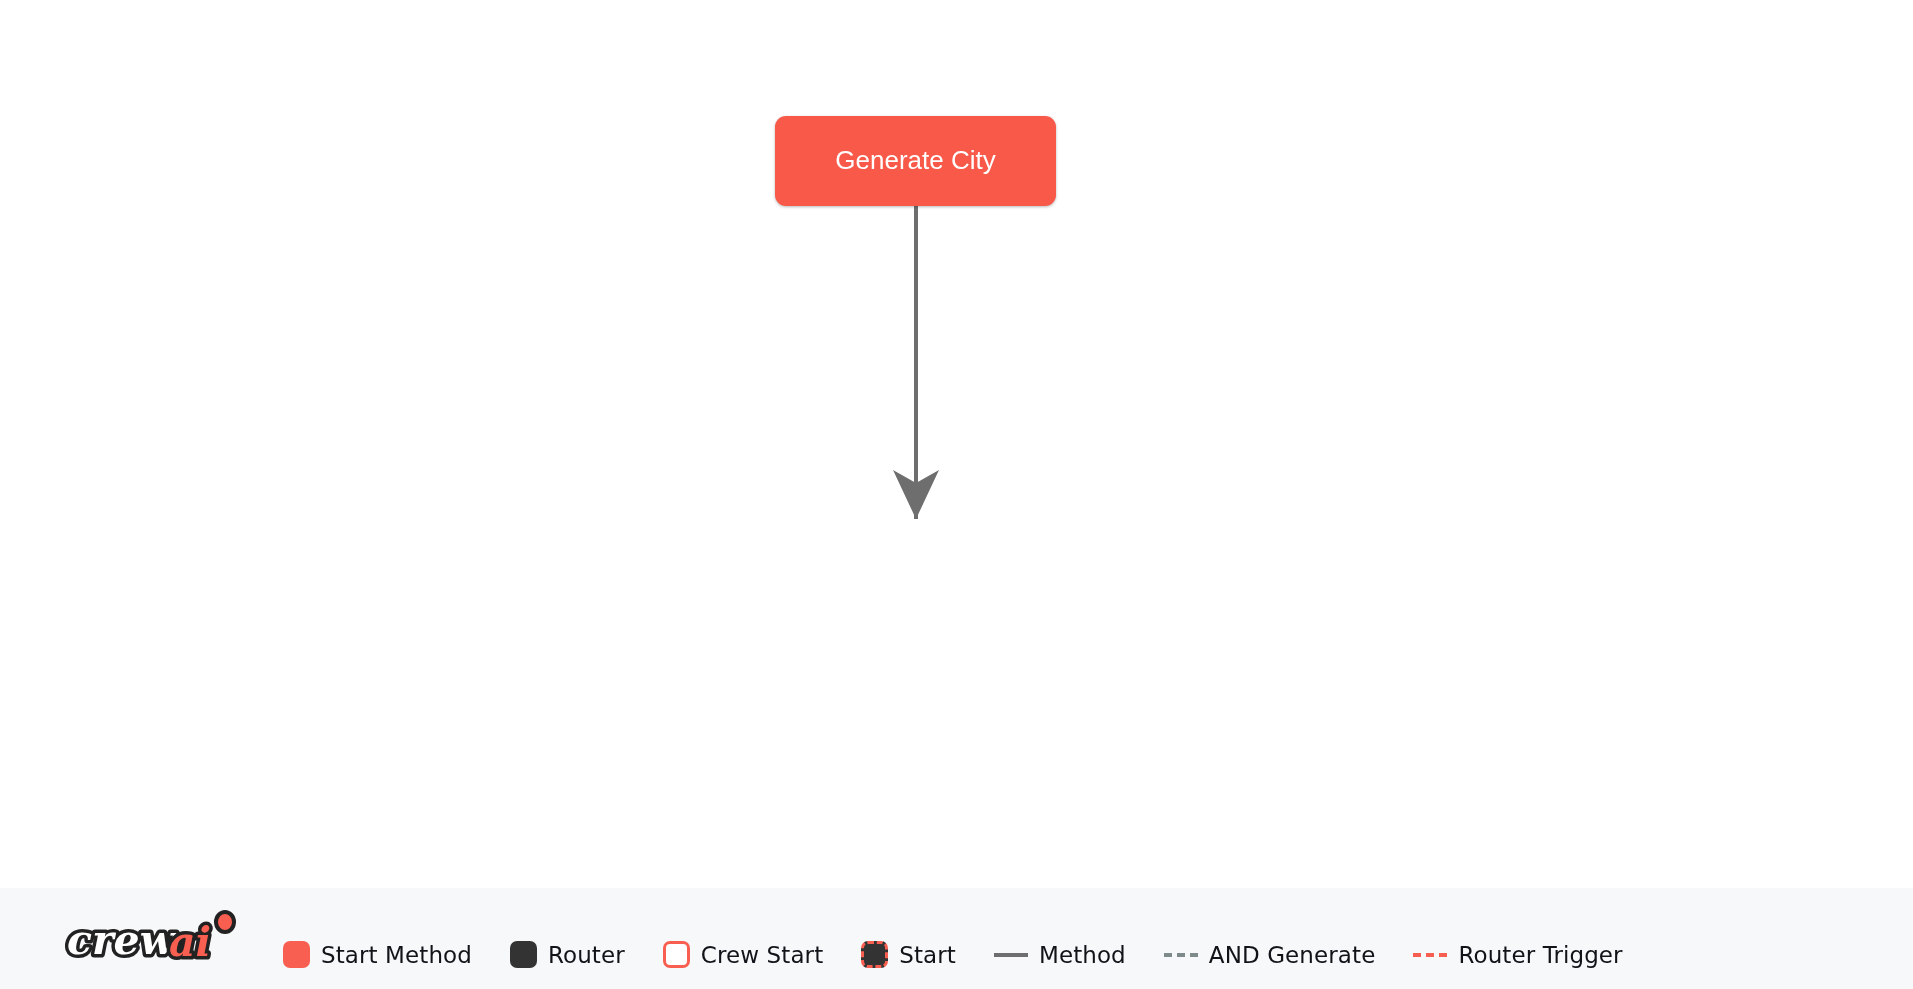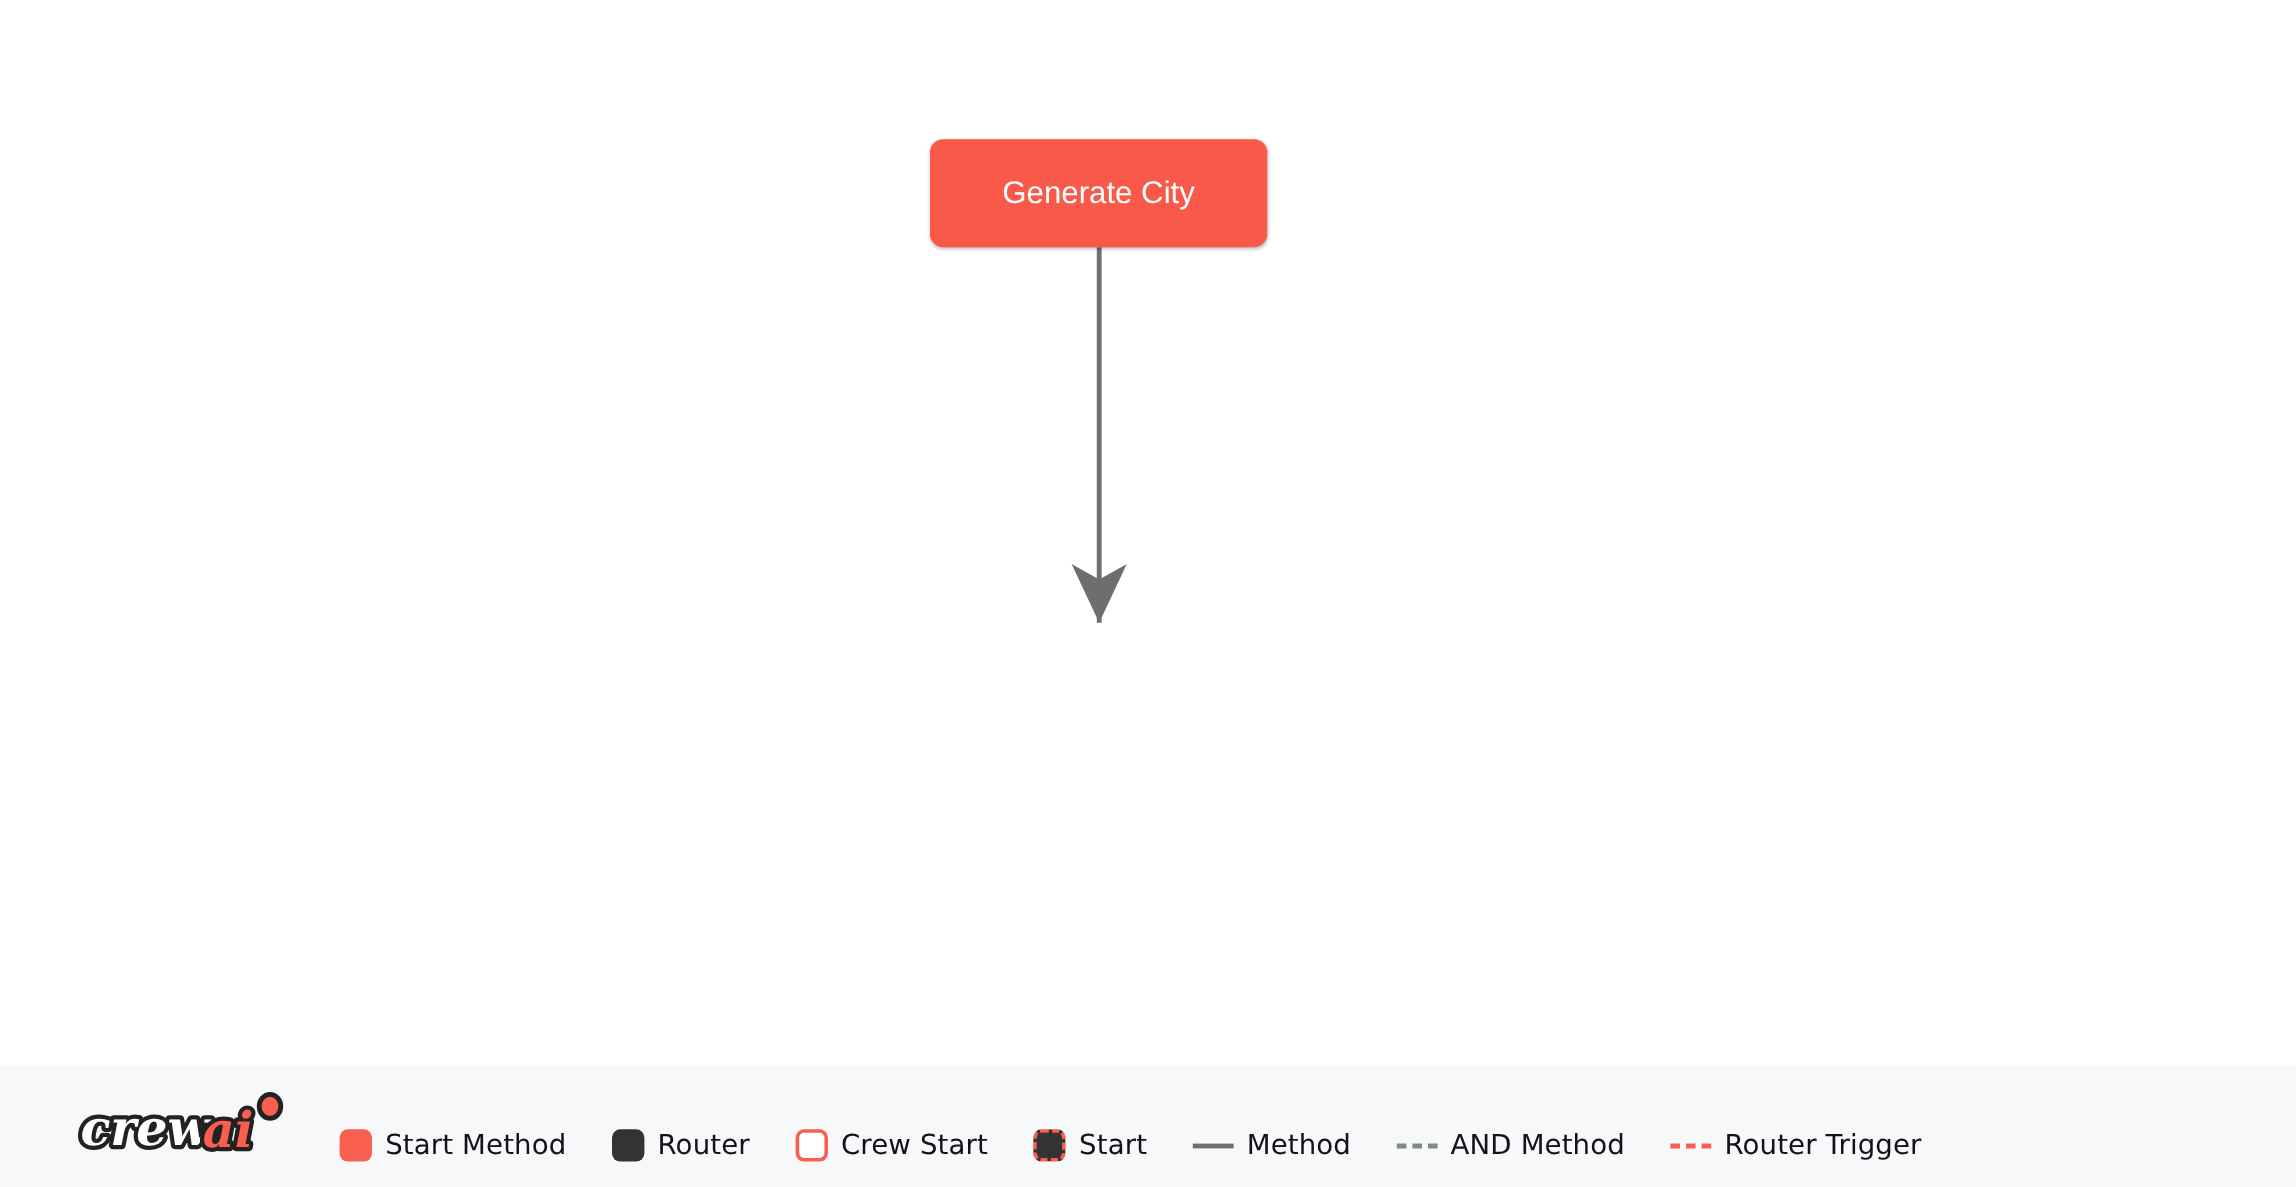--- a/index.html
+++ b/index.html
@@ -211,21 +211,21 @@
       <span class="legend-text">Start</span>
     </div>
 
     <div class="legend-item">
       <span class="swatch-line"></span>
       <span class="legend-text">Method</span>
     </div>
 
     <div class="legend-item">
       <span class="swatch-line swatch-line-dashed-gray"></span>
-      <span class="legend-text">AND Method</span>
+      <span class="legend-text">AND Generate</span>
     </div>
 
     <div class="legend-item">
       <span class="swatch-line swatch-line-dashed-red"></span>
       <span class="legend-text">Router Trigger</span>
     </div>
 
   </div>
 </div>
 

